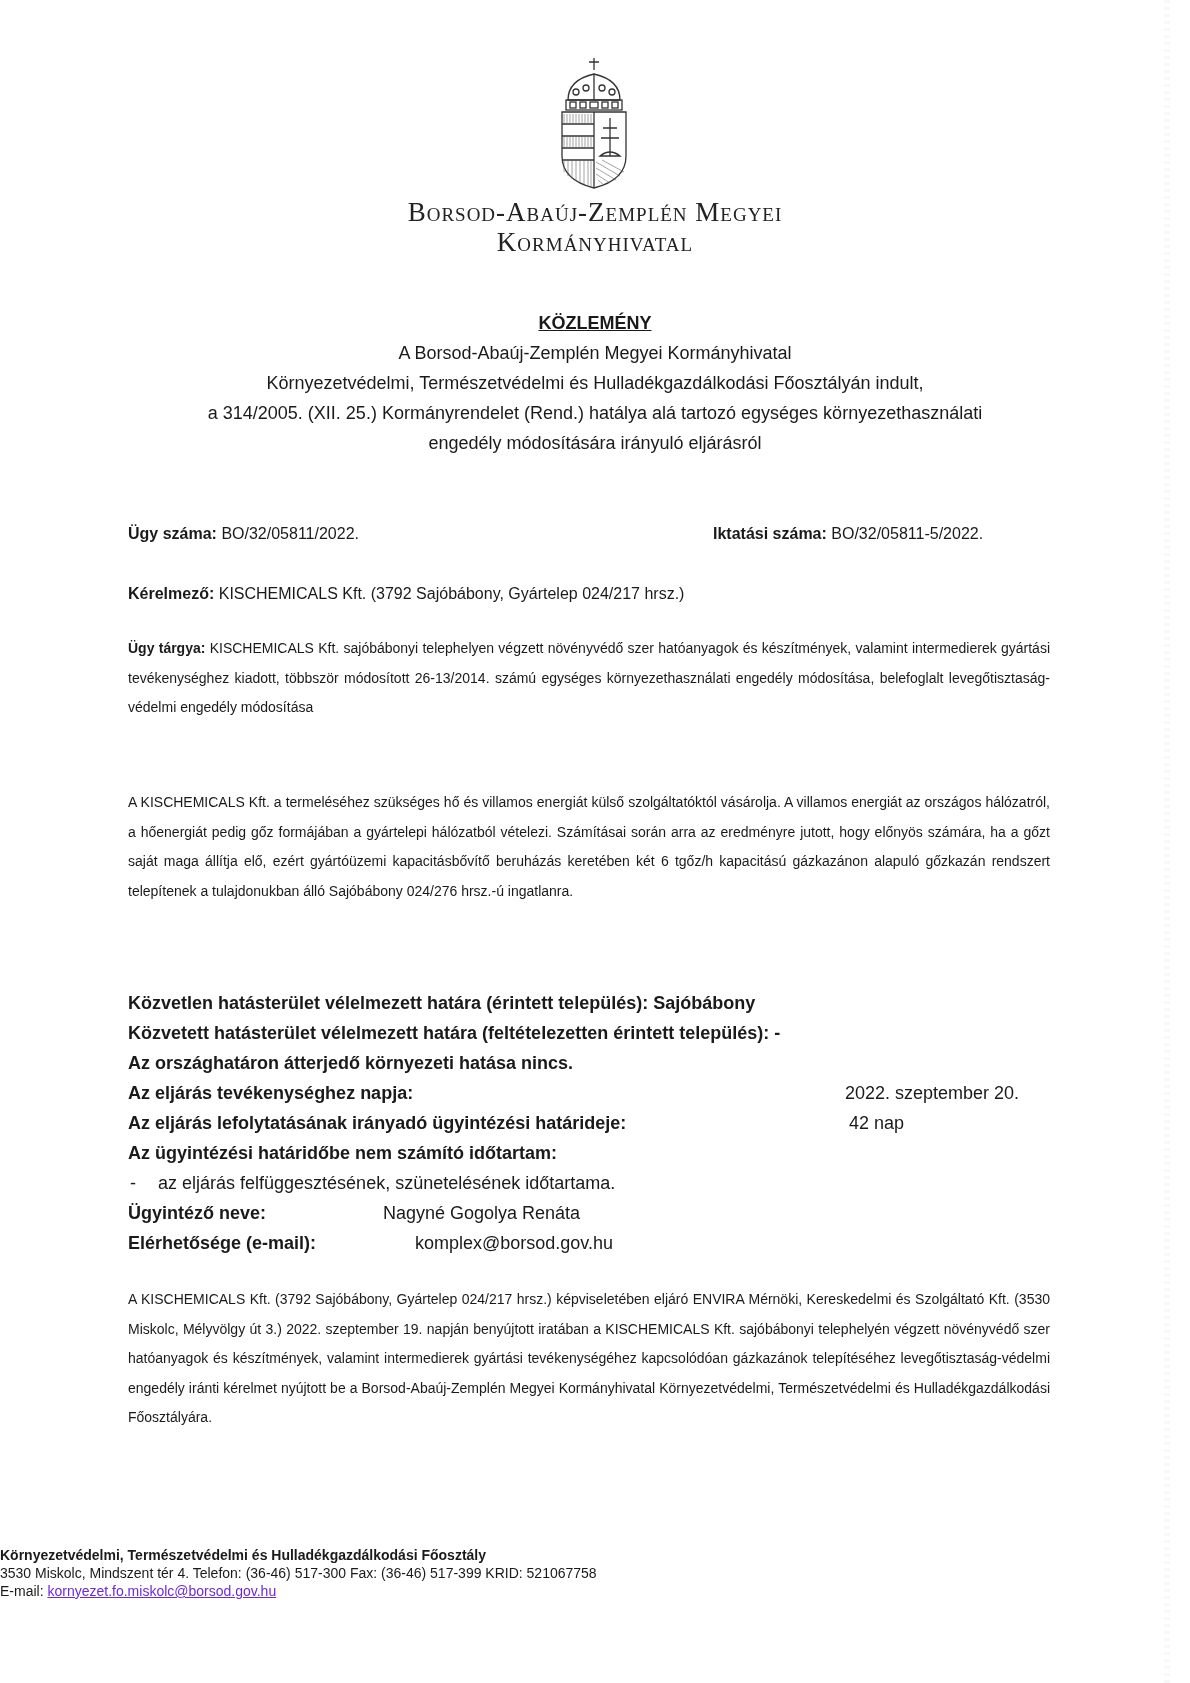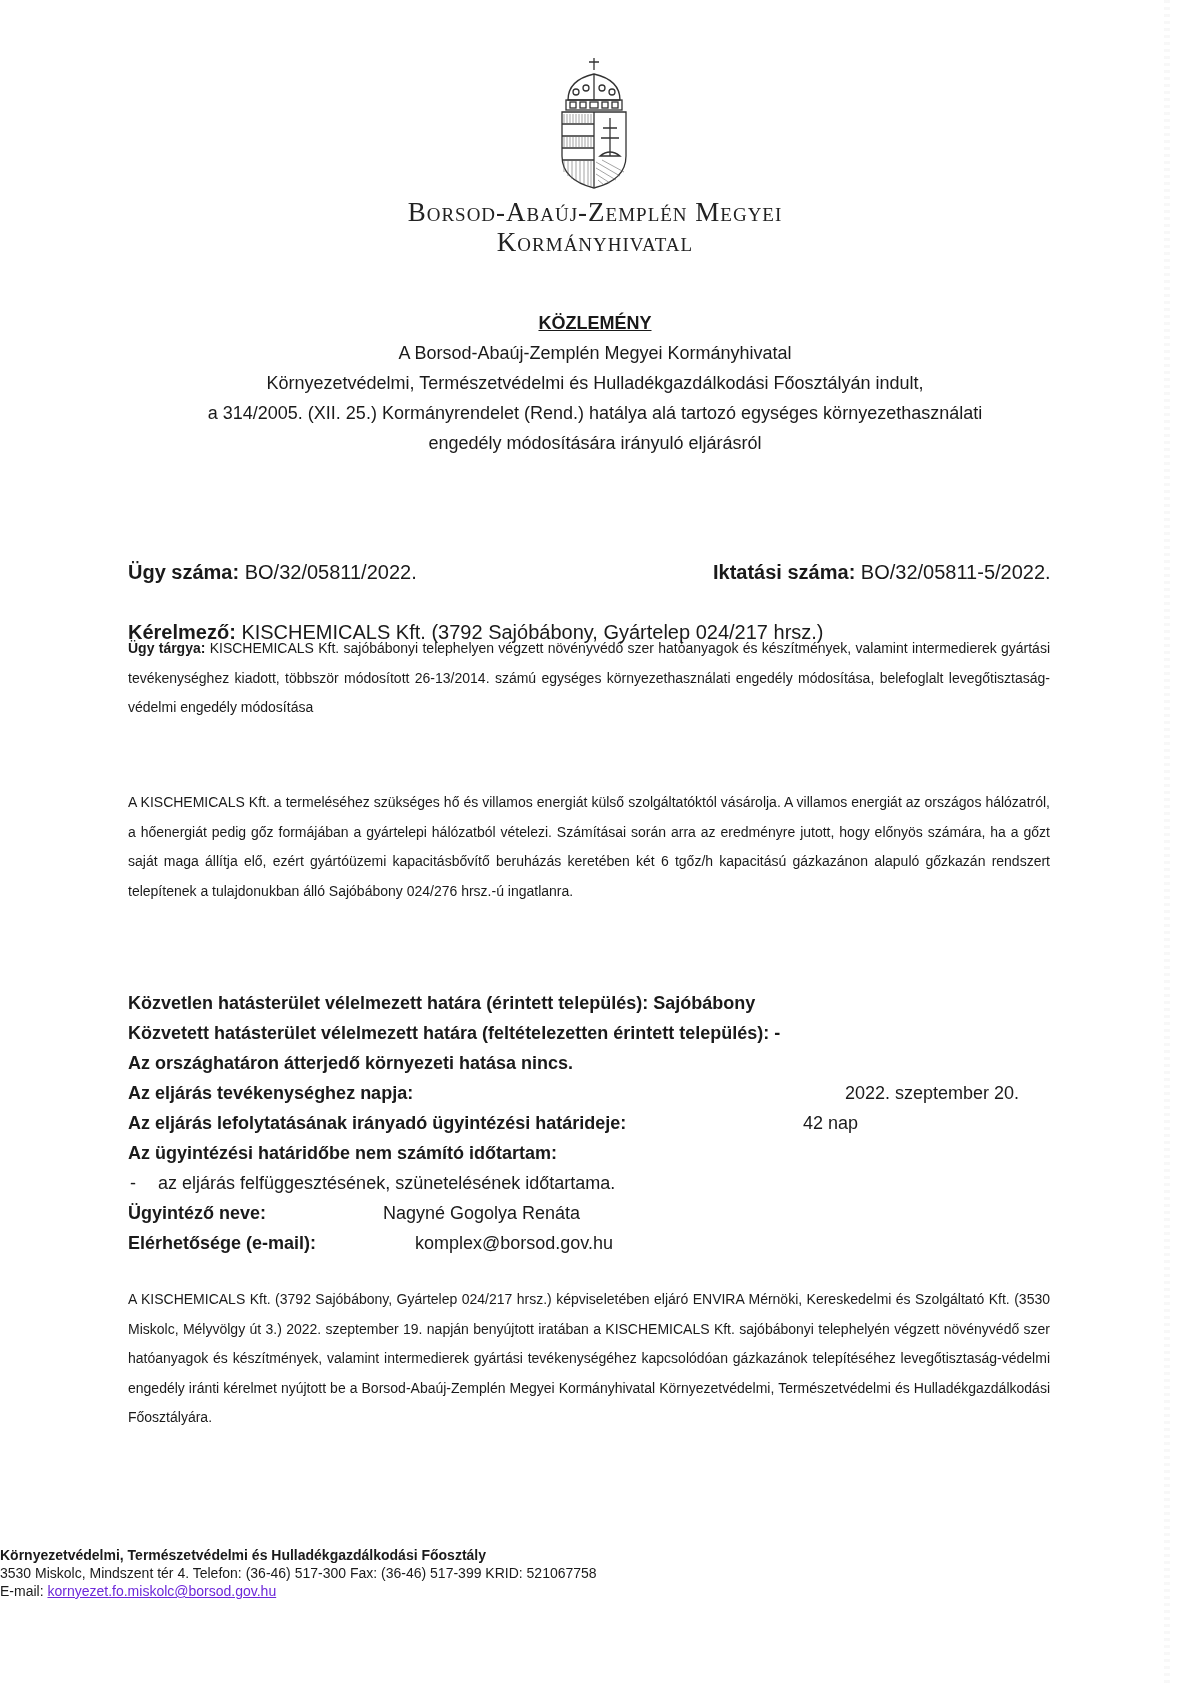--- a/index.html
+++ b/index.html
@@ -16,21 +16,21 @@
     .agency { position: absolute; left: 0; width: 1190px; text-align: center;
       font-family: "Liberation Serif", serif; font-variant: small-caps; letter-spacing: 1px; color: #222; }
     .agency.l1 { top: 197px; font-size: 27px; }
     .agency.l2 { top: 227px; font-size: 27px; }
 
     .title { position: absolute; left: 0; width: 1190px; top: 313px; text-align: center;
       font-weight: bold; font-size: 18px; }
     .title span { text-decoration: underline; }
     .sub { position: absolute; left: 0; width: 1190px; text-align: center; font-size: 18px; }
 
-    .line { position: absolute; font-size: 20px; white-space: nowrap; margin-top: 36px; }
+    .line { position: absolute; font-size: 16px; white-space: nowrap; }
     .b { font-weight: bold; }
 
     .para { position: absolute; left: 128px; width: 922px; font-size: 14px; line-height: 29.5px;
       text-align: justify; text-align-last: left; }
 
     .kv-label { position: absolute; left: 128px; font-size: 18px; font-weight: bold; white-space: nowrap; }
     .kv-value { position: absolute; font-size: 18px; white-space: nowrap; }
 
     .footer { position: absolute; left: 0; width: 1190px; text-align: left; font-size: 14px; line-height: 18px; }
     .footer .f1 { font-weight: bold; }
@@ -107,21 +107,21 @@
   <div class="para" style="top:788px;">A KISCHEMICALS Kft. a termeléséhez szükséges hő és villamos energiát külső szolgáltatóktól vásárolja. A villamos energiát az országos hálózatról, a hőenergiát pedig gőz formájában a gyártelepi hálózatból vételezi. Számításai során arra az eredményre jutott, hogy előnyös számára, ha a gőzt saját maga állítja elő, ezért gyártóüzemi kapacitásbővítő beruházás keretében két 6 tgőz/h kapacitású gázkazánon alapuló gőzkazán rendszert telepítenek a tulajdonukban álló Sajóbábony 024/276 hrsz.-ú ingatlanra.</div>
 
   <div class="kv-label" style="top:993px;">Közvetlen hatásterület vélelmezett határa (érintett település): Sajóbábony</div>
   <div class="kv-label" style="top:1023px;">Közvetett hatásterület vélelmezett határa (feltételezetten érintett település):  -</div>
   <div class="kv-label" style="top:1053px;">Az országhatáron átterjedő környezeti hatása nincs.</div>
 
   <div class="kv-label" style="top:1083px;"><span>Az eljárás tevékenységhez napja:</span></div>
   <div class="kv-value" style="left:845px; top:1083px;">2022. szeptember 20.</div>
 
   <div class="kv-label" style="top:1113px;"><span>Az eljárás lefolytatásának irányadó ügyintézési határideje:</span></div>
-  <div class="kv-value" style="left:803px; top:1113px;text-align:right;">42 nap</div>
+  <div class="kv-value" style="left:849px; top:1113px;text-align:right;">42 nap</div>
 
   <div class="kv-label" style="top:1143px;">Az ügyintézési határidőbe nem számító időtartam:</div>
   <div class="kv-value" style="left:130px; top:1173px;">-</div>
   <div class="kv-value" style="left:158px; top:1173px;">az eljárás felfüggesztésének, szünetelésének időtartama.</div>
 
   <div class="kv-label" style="top:1203px;">Ügyintéző neve:</div>
   <div class="kv-value" style="left:383px; top:1203px;text-align:center;">Nagyné Gogolya Renáta</div>
 
   <div class="kv-label" style="top:1233px;">Elérhetősége (e-mail):</div>
   <div class="kv-value" style="left:375px; top:1233px;margin-left:40px;">komplex@borsod.gov.hu</div>

